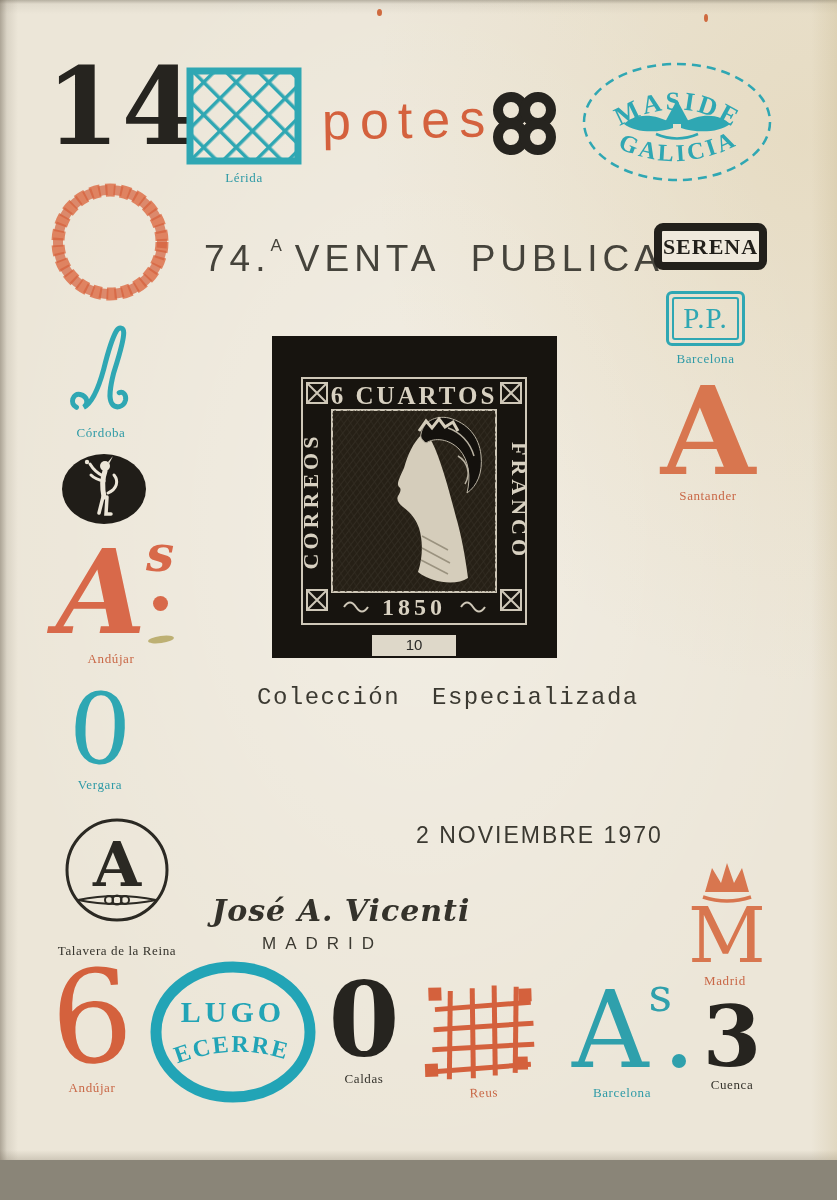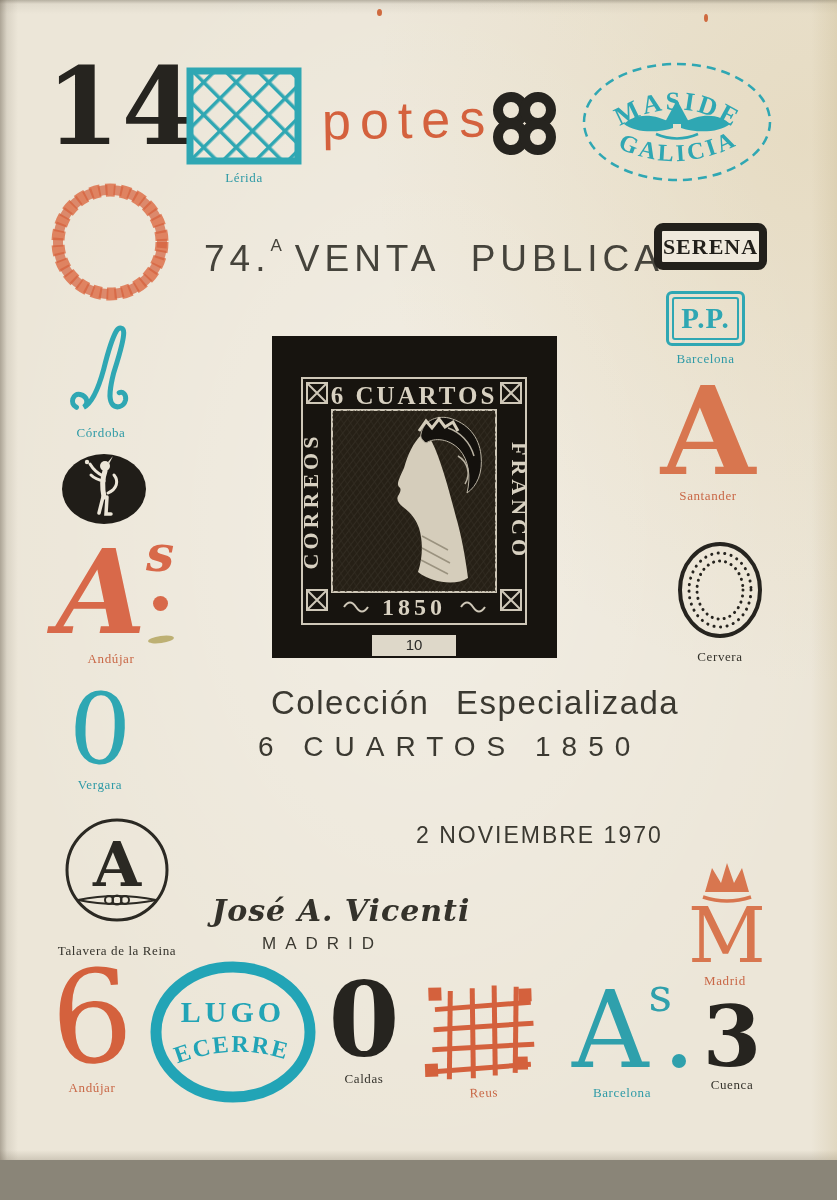--- a/index.html
+++ b/index.html
@@ -22,25 +22,25 @@
   .lbl.ink{color:#35332c}
   .numeral{font-family:"DejaVu Serif", serif; line-height:.88; display:block;}
 
   .n14{font-size:106px; font-weight:bold; color:#26241f; letter-spacing:2px;}
   .potes{font-size:52px; color:#d4613d; letter-spacing:9px; font-family:"Liberation Sans",sans-serif; transform:rotate(-1deg);}
   .title{position:absolute; left:204px; top:236px; font-size:37px; color:#45433b; letter-spacing:5px; word-spacing:17px; white-space:nowrap;}
   .title .sup{font-size:17px; vertical-align:20px; letter-spacing:1px; margin-right:12px;}
   .serena-box{box-sizing:border-box; width:113px; height:47px; border:8px solid #22201b; border-radius:9px; background:#efe9dc;
     display:flex; align-items:center; justify-content:center;}
   .serena-box span{font-family:"Liberation Serif",serif; font-weight:bold; font-size:22px; letter-spacing:1px; color:#22201b;}
-  .pp-outer{box-sizing:border-box; width:79px; height:55px; border:3px solid #2fa7b3; border-radius:6px; padding:3px; background:transparent;font-weight:bold;}
+  .pp-outer{box-sizing:border-box; width:79px; height:55px; border:3px solid #2fa7b3; border-radius:6px; padding:3px; background:transparent;}
   .pp-inner{box-sizing:border-box; width:100%; height:100%; border:2px solid #2fa7b3; border-radius:3px;
     display:flex; align-items:center; justify-content:center;}
   .pp-inner span{font-family:"Liberation Serif",serif; font-size:29px; color:#2fa7b3; letter-spacing:1px;}
-  .coleccion{position:absolute; left:271px; top:684px; font-size:33px; color:#3b3931; letter-spacing:1.5px; word-spacing:16px; white-space:nowrap;}
+  .coleccion{position:absolute; left:257px; top:684px; font-size:24px; color:#3b3931; letter-spacing:1.5px; word-spacing:16px; white-space:nowrap;font-family:Liberation Mono, monospace;}
   .cuartos{position:absolute; left:258px; top:731px; font-size:28px; color:#3b3931; letter-spacing:11px; white-space:nowrap;}
   .fecha{position:absolute; left:416px; top:822px; font-size:23px; color:#3b3931; letter-spacing:2px; white-space:nowrap;}
   .jose{position:absolute; left:212px; top:893px; font-family:"DejaVu Serif",serif; font-style:italic; font-weight:bold;
     font-size:30px; color:#34322b; letter-spacing:1px; white-space:nowrap;}
   .madrid-word{position:absolute; left:262px; top:934px; font-size:17px; color:#3b3931; letter-spacing:9px;}
   .vergara0{font-size:98px; color:#2fa7b3; transform:rotate(2deg);}
   .caldas0{font-size:102px; font-weight:bold; color:#26241f;}
   .six{font-size:128px; color:#d4613d; transform:rotate(-3deg);}
   .three{font-size:84px; font-weight:bold; color:#26241f;}
   .santA{font-size:122px; font-weight:bold; color:#d8764f;}
@@ -240,36 +240,27 @@
       <rect x="100" y="299" width="84" height="21" fill="#ded8c9"></rect>
       <text x="142" y="314" text-anchor="middle" font-family="Liberation Sans, sans-serif" font-size="15" fill="#2b2b28">10</text>
     </svg>
   </div>
 
   <div class="mark" style="left:648px;top:378px;width:120px;">
     <span class="numeral santA">A</span>
     <div class="lbl orange" style="margin-top:4px;">Santander</div>
   </div>
 
-  <div class="mark" style="left:676px;top:540px;width:88px;">
-    <svg width="88" height="104" viewBox="0 0 88 104">
-      <ellipse cx="44" cy="50" rx="40" ry="46" fill="none" stroke="#26241f" stroke-width="4"></ellipse>
-      <ellipse cx="44" cy="50" rx="31" ry="37" fill="none" stroke="#26241f" stroke-width="3" stroke-dasharray="0.1 6.5" stroke-linecap="round"></ellipse>
-      <ellipse cx="44" cy="50" rx="23" ry="29" fill="none" stroke="#26241f" stroke-width="3" stroke-dasharray="0.1 6" stroke-linecap="round"></ellipse>
-    </svg>
-    <div class="lbl ink" style="margin-top:2px;">Cervera</div>
-  </div>
 
   <div class="mark" style="left:64px;top:686px;width:72px;">
     <span class="numeral vergara0">0</span>
     <div class="lbl teal" style="margin-top:6px;">Vergara</div>
   </div>
 
   <div class="coleccion">Colección  Especializada</div>
-  <div class="cuartos">6 CUARTOS 1850</div>
   <div class="fecha">2 NOVIEMBRE 1970</div>
 
 
   <div class="mark" style="left:54px;top:816px;width:126px;">
     <svg width="122" height="112" viewBox="0 0 122 112">
       <circle cx="61" cy="54" r="50" fill="none" stroke="#2b2923" stroke-width="3"></circle>
       <text x="61" y="70" text-anchor="middle" font-family="DejaVu Serif, serif" font-weight="bold" font-size="62" fill="#2b2923">A</text>
       <path d="M 22 84 Q 61 76 100 84 Q 61 92 22 84 Z" fill="none" stroke="#2b2923" stroke-width="2"></path>
       <circle cx="53" cy="84" r="4" fill="none" stroke="#2b2923" stroke-width="2"></circle>
       <circle cx="61" cy="84" r="4.5" fill="none" stroke="#2b2923" stroke-width="2"></circle>

